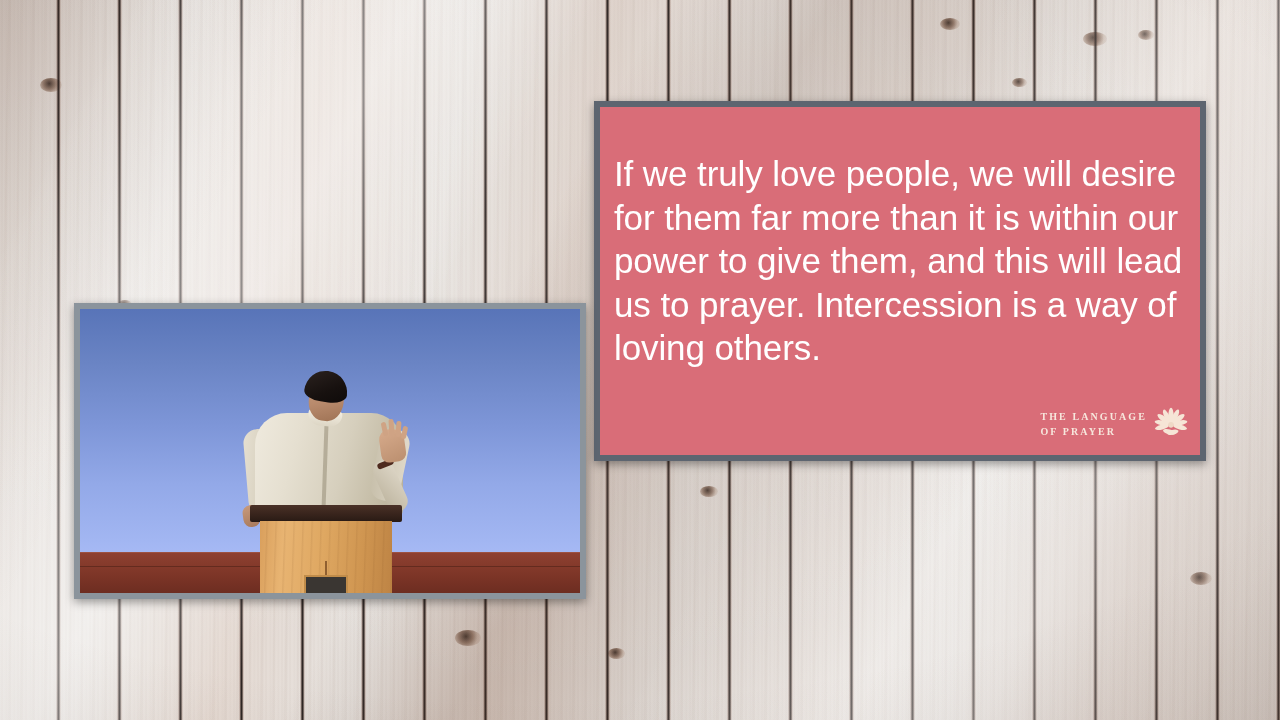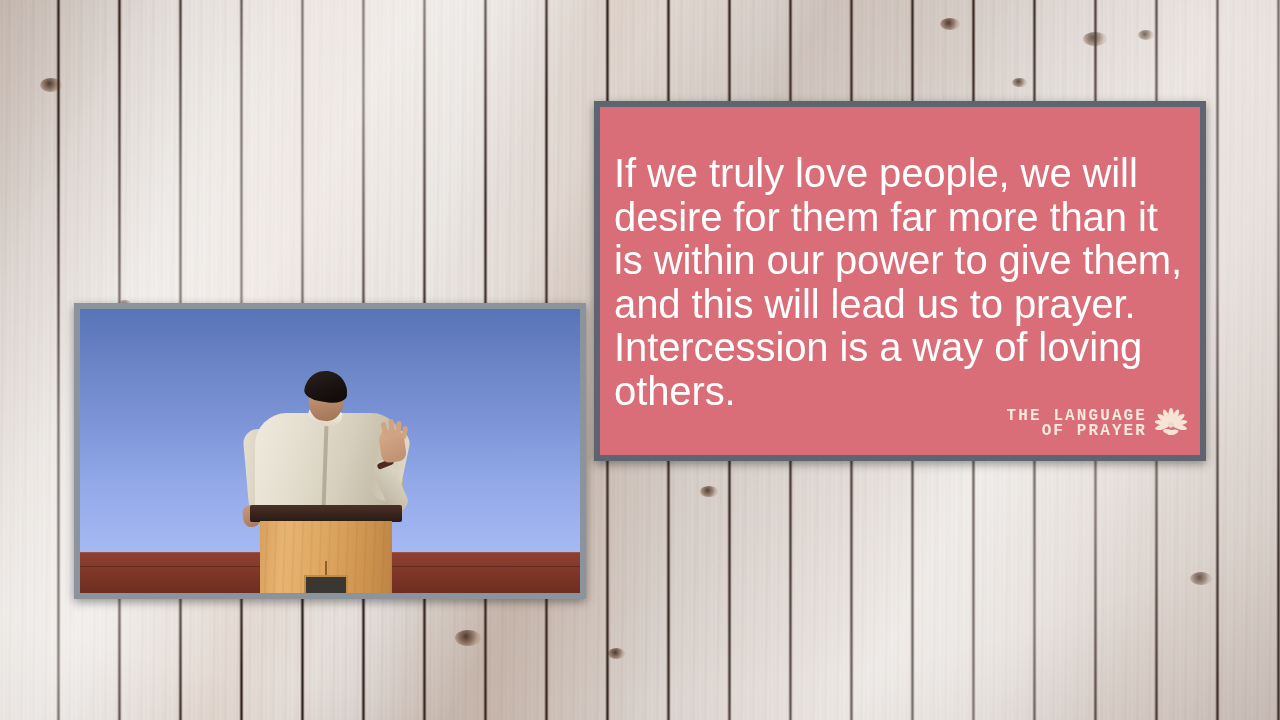--- a/index.html
+++ b/index.html
@@ -154,39 +154,39 @@
     height: 100%;
     background: #d96d78;
     overflow: hidden;
   }
   #quote-text {
     position: absolute;
     left: 14px;
     top: 45px;
     width: 580px;
     color: #ffffff;
-    font-size: 40px;
+    font-size: 35px;
     line-height: 43.5px;
     letter-spacing: -0.1px;
     white-space: pre-line;
   }
   #brand-logo {
     position: absolute;
     right: 12px;
     bottom: 14px;
     display: flex;
     align-items: center;
     gap: 7px;
   }
   #brand-words {
-    text-align: right;
+    text-align: left;
     color: #f7e7dd;
-    font-family: Liberation Mono, monospace;
+    font-family: Liberation Serif, serif;
     font-weight: bold;
-    font-size: 16px;
+    font-size: 10px;
     letter-spacing: 2.1px;
     line-height: 15px;
   }
   #brand-flower { width: 34px; height: 34px; display: block; }
 
   
   #video-panel {
     left: 74px;
     top: 303px;
     width: 512px;

